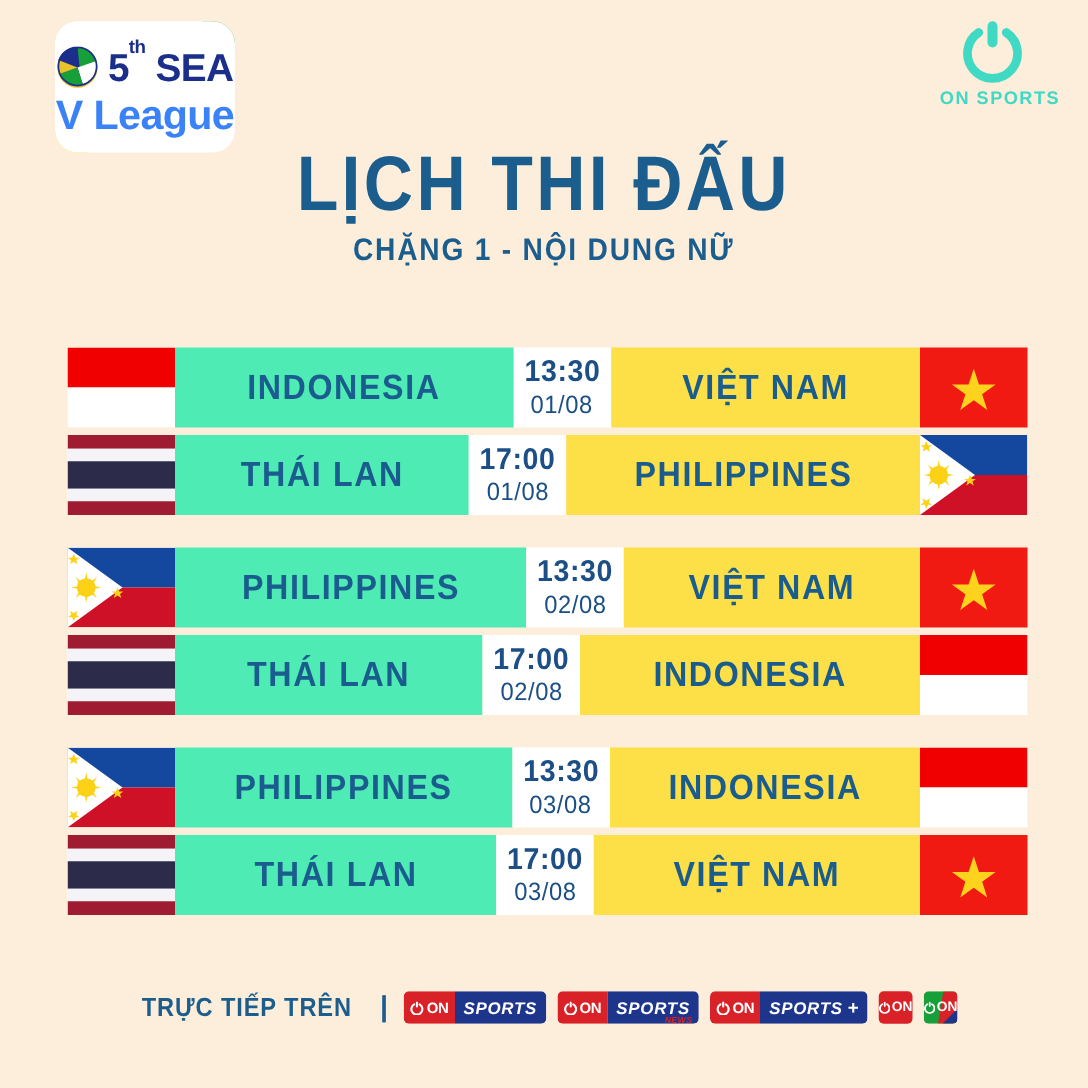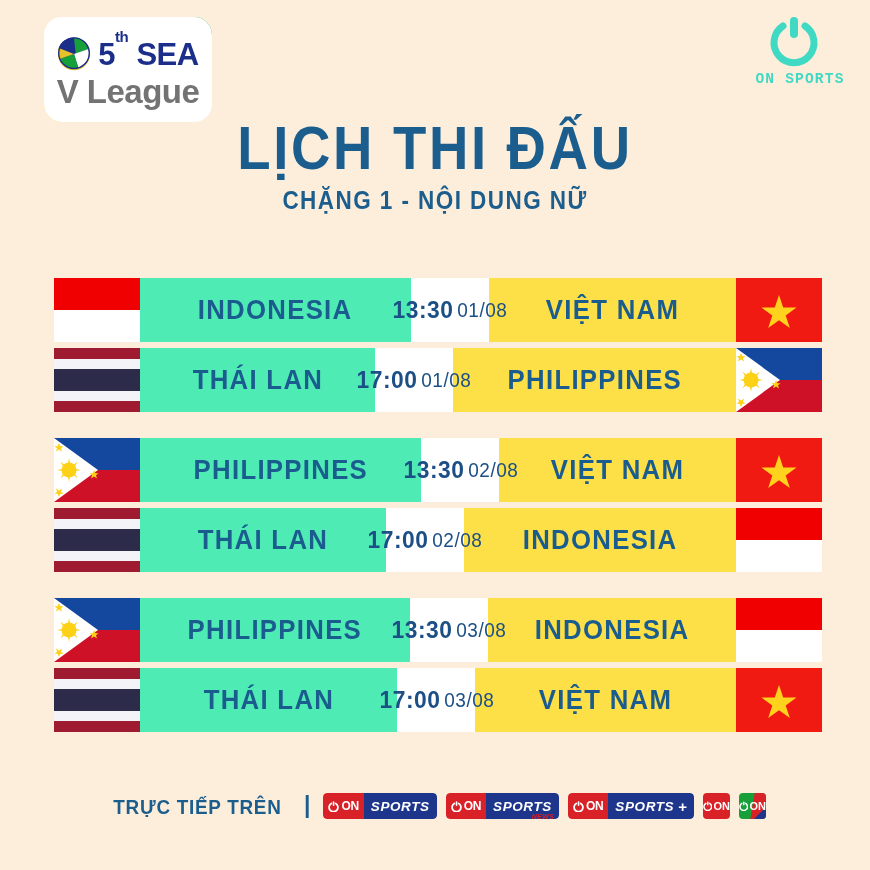--- a/index.html
+++ b/index.html
@@ -11,21 +11,21 @@
     font-family: "Liberation Sans", sans-serif;
     overflow: hidden;
     position: relative;
   }
 
   
   .league-logo {
     position: absolute;
     left: 44px;
     top: 17px;
-    width: 168px;
+    width: 144px;
     height: 105px;
   }
   .logo-accent-tr {
     position: absolute;
     right: 0; top: 0;
     width: 26px; height: 26px;
     background: #13A538;
     border-top-right-radius: 18px;
   }
   .logo-accent-bl {
@@ -60,38 +60,38 @@
     color: #1B2E8A;
     letter-spacing: -0.5px;
     line-height: 1;
     position: relative;
   }
   .logo-5th sup { font-size: 15px; top: -0.75em; position: relative; }
   .logo-row2 {
     font-family: "Liberation Sans", sans-serif;
     font-weight: bold;
     font-size: 33px;
-    color: #737373;
+    color: #3b82f6;
     letter-spacing: -0.5px;
     line-height: 1.05;
   }
 
   
   .brand {
     position: absolute;
     right: 16px;
     top: 14px;
     width: 120px;
     display: flex;
     flex-direction: column;
     align-items: center;
   }
   .brand-label {
     margin-top: 3px;
-    font-family: Liberation Mono, monospace;
+    font-family: Liberation Sans, sans-serif;
     font-weight: bold;
     font-size: 14.5px;
     letter-spacing: 1.2px;
     color: #3FD9C4;
     margin-left: 12px;
   }
 
   
   .title {
     position: absolute;
@@ -156,21 +156,21 @@
   }
   .team span { transform: scaleX(0.92); display: inline-block; }
   .team-home { background: #4FEBB5; }
   .team-away { background: #fde047; }
 
   .timebox {
     width: 78px;
     flex: 0 0 78px;
     background: #FFFFFF;
     display: flex;
-    flex-direction: row;
+    flex-direction: column;
     align-items: center;
     justify-content: center;
     gap: 1px;
   }
   .time {
     font-family: "Liberation Sans Narrow", "Liberation Sans", sans-serif;
     font-weight: bold;
     font-size: 24px;
     color: #1B4F86;
     letter-spacing: 0.5px;

